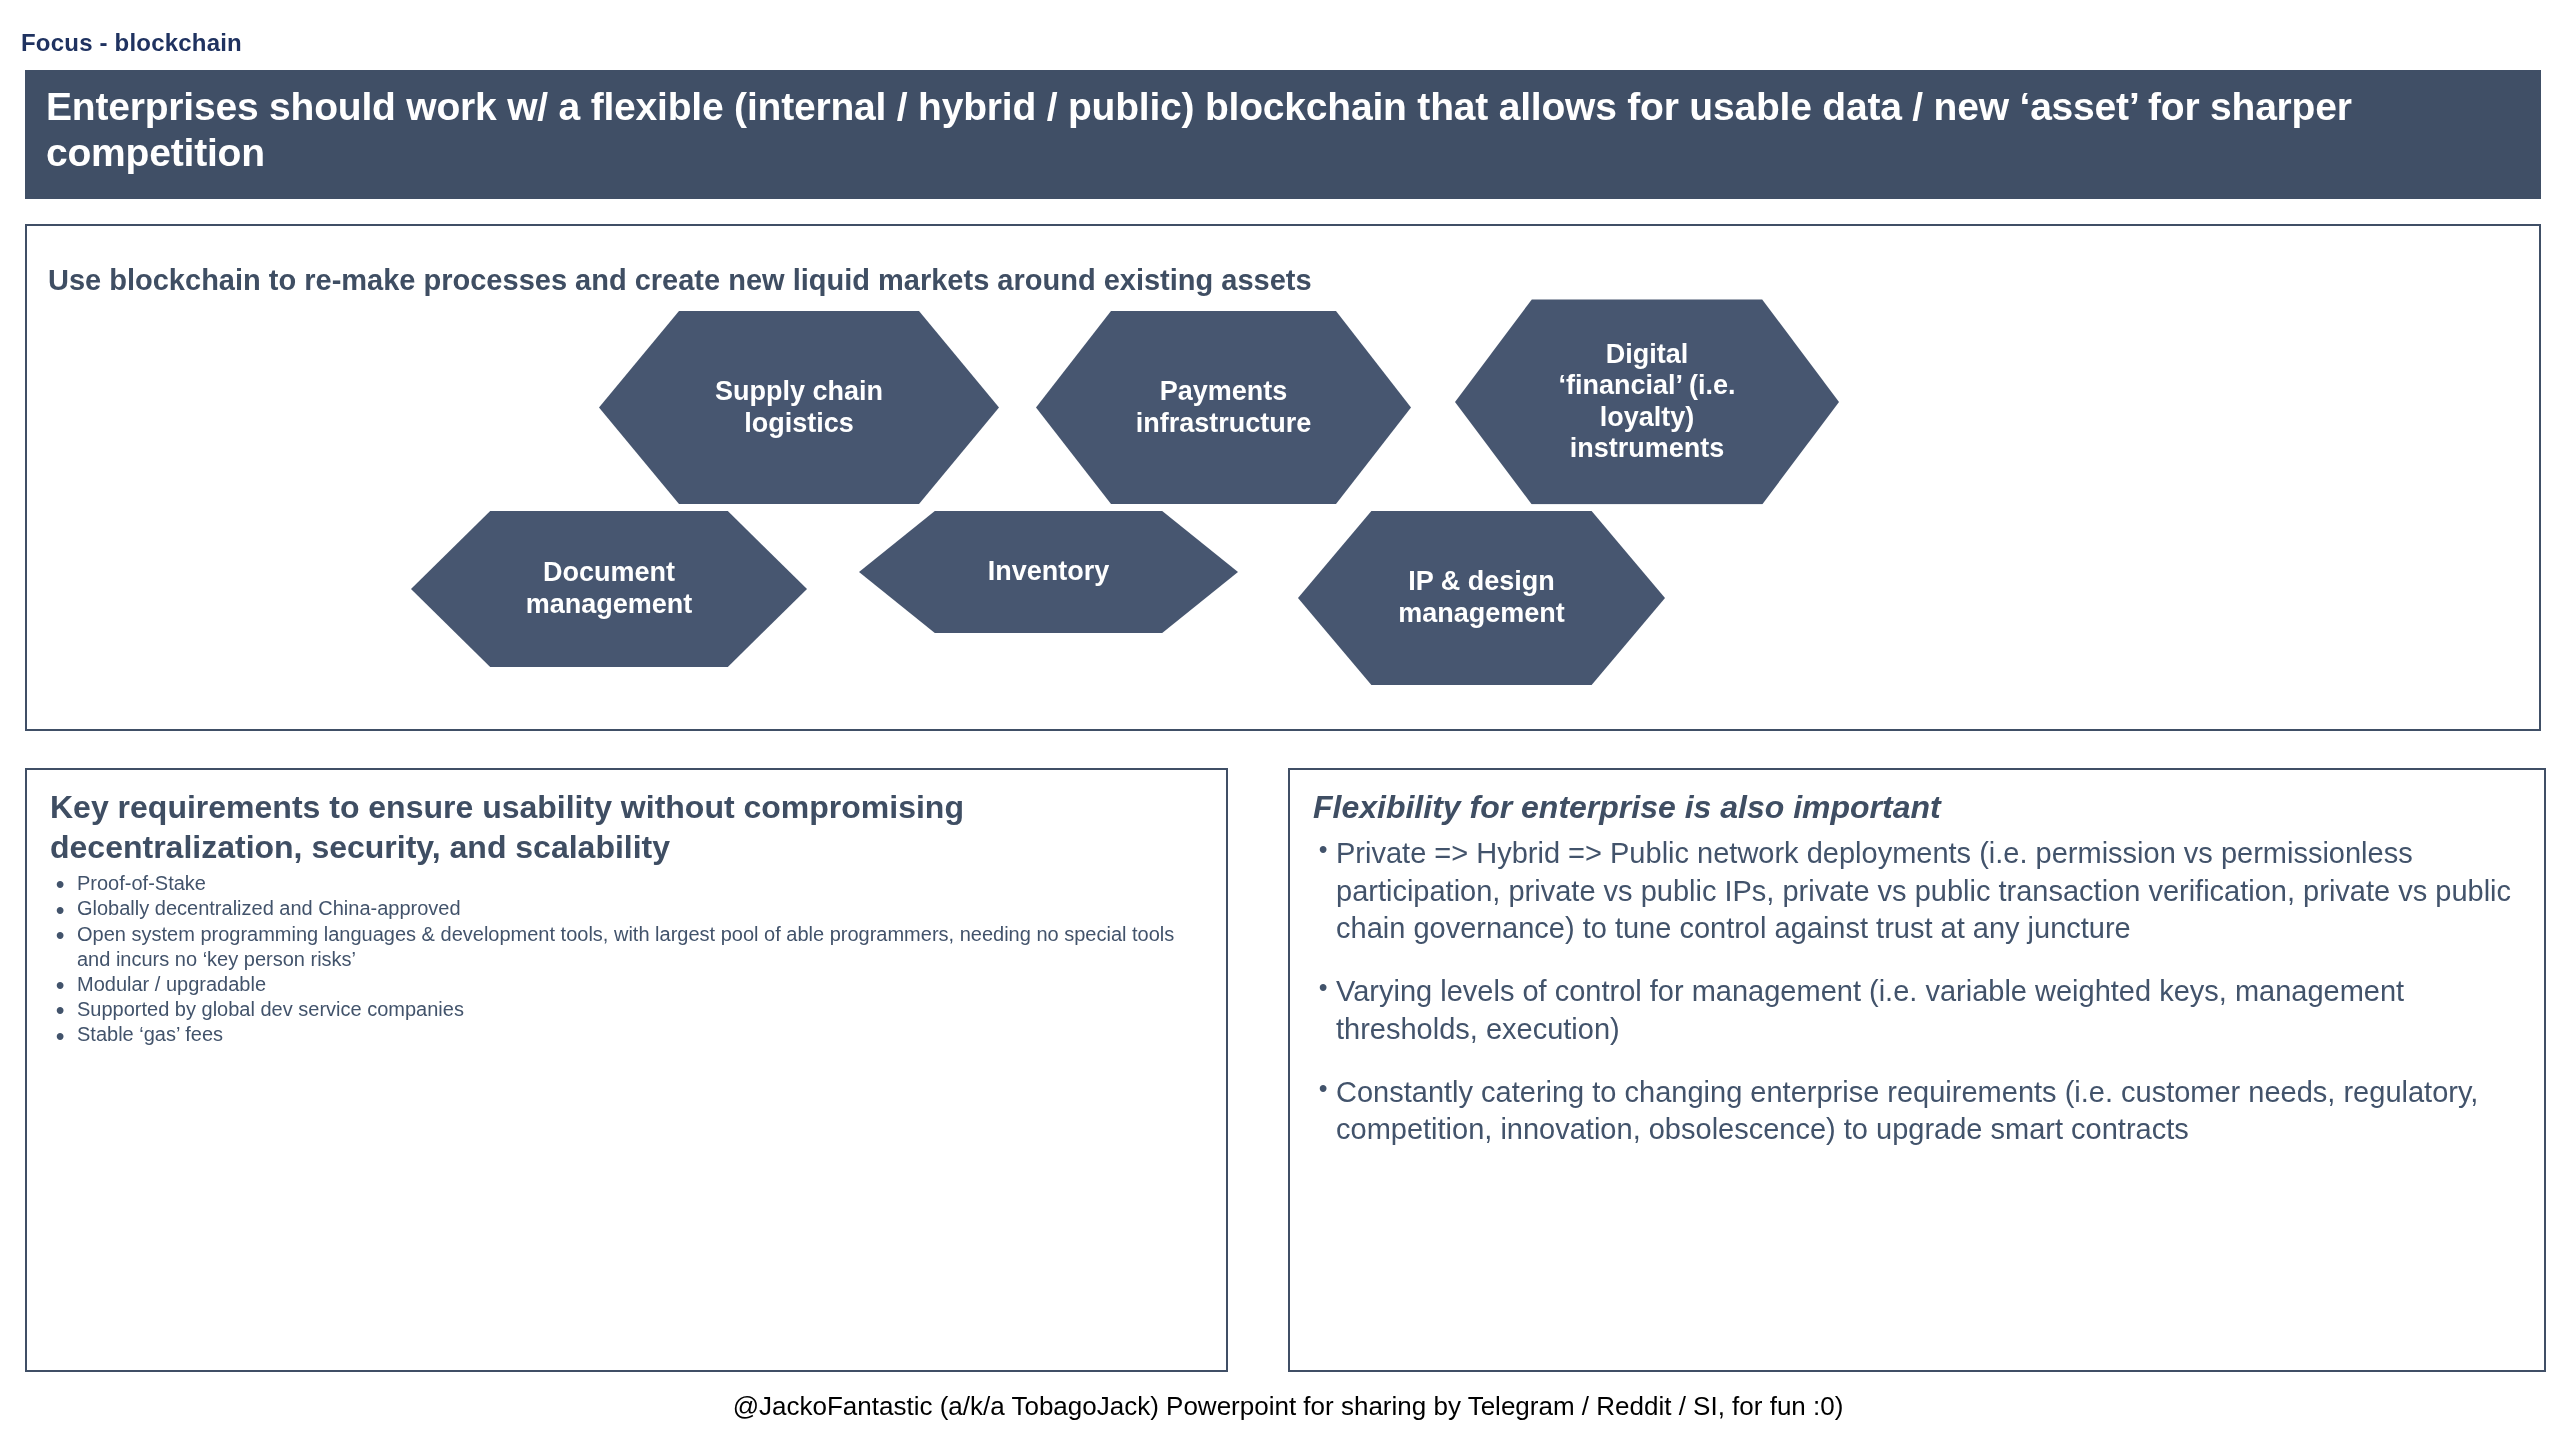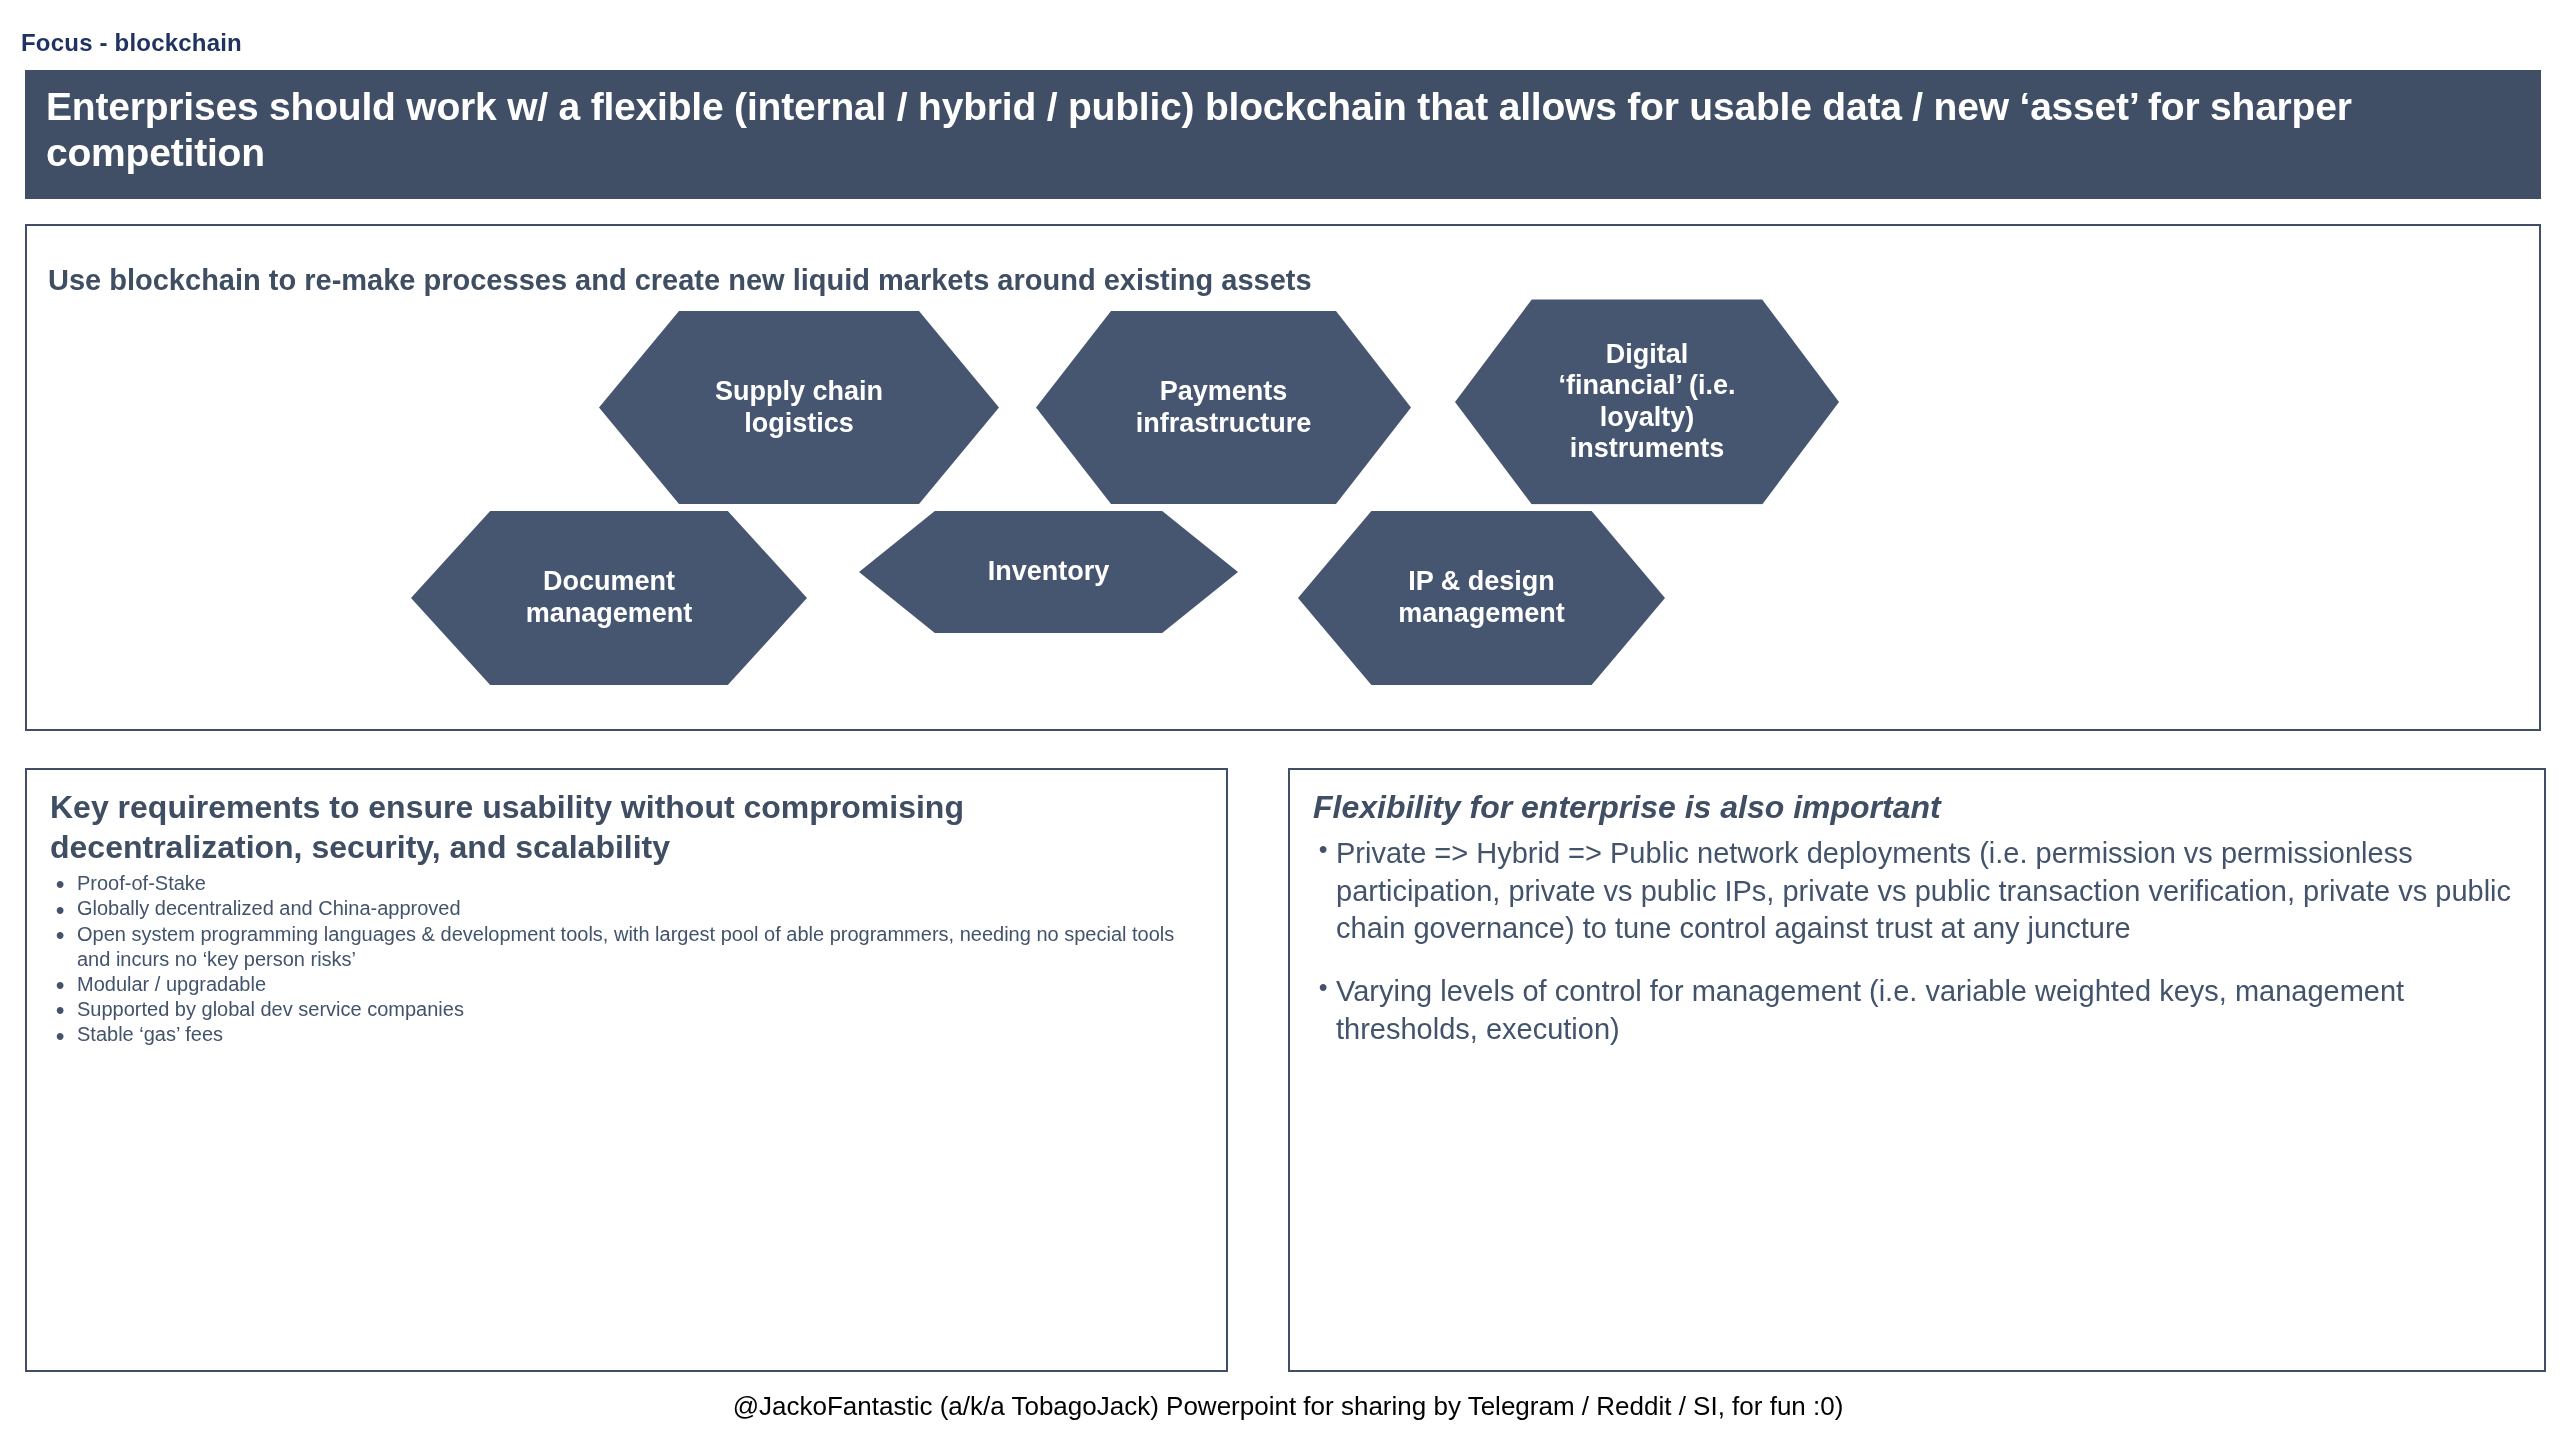--- a/index.html
+++ b/index.html
@@ -92,21 +92,21 @@
     -webkit-clip-path: polygon(20% 0%, 80% 0%, 100% 50%, 80% 100%, 20% 100%, 0% 50%);
     filter: drop-shadow(1.9px 2.9px 1.9px rgba(140,148,160,0.45));
     padding: 0 15.5px;
   }
   .hex span { display: block; }
 
   .hex.h-sc  { width: 400px; height: 193px; }
   .hex.h-pay { width: 375px; height: 193px; margin-left: 37px; }
   .hex.h-dig { width: 384px; height: 205px; margin-left: 44px; margin-top: -11.6px; }
 
-  .hex.h-doc { width: 396px; height: 174px; }
+  .hex.h-doc { width: 396px; height: 156px; }
   .hex.h-inv { width: 379px; height: 122px; margin-left: 52px; }
   .hex.h-emp { width: 396px; height: 174px; margin-left: 31px; }
   .hex.h-ip  { width: 367px; height: 174px; margin-left: 60px; }
 
   
   .bottom-panel {
     position: absolute;
     top: 768px;
     border: 2.9px solid #404f66;
     box-sizing: border-box;
@@ -236,18 +236,19 @@
     </ul>
   </div>
 </div>
 
 <div class="bottom-panel" id="panel-right">
   <div class="panel-inner">
     <h2 class="panel-heading">Flexibility for enterprise is also important</h2>
     <ul class="bullets">
       <li>Private =&gt; Hybrid =&gt; Public network deployments (i.e. permission vs permissionless participation, private vs public IPs, private vs public transaction verification, private vs public chain governance) to tune control against trust at any juncture</li>
       <li>Varying levels of control for management (i.e. variable weighted keys, management thresholds, execution)</li>
+      <li>Constantly catering to changing enterprise requirements (i.e. customer needs, regulatory, competition, innovation, obsolescence) to upgrade smart contracts</li>
     </ul>
   </div>
 </div>
 
 <div id="footer">@JackoFantastic (a/k/a TobagoJack) Powerpoint for sharing by Telegram / Reddit / SI, for fun :0)</div>
 
 
 </body></html>

